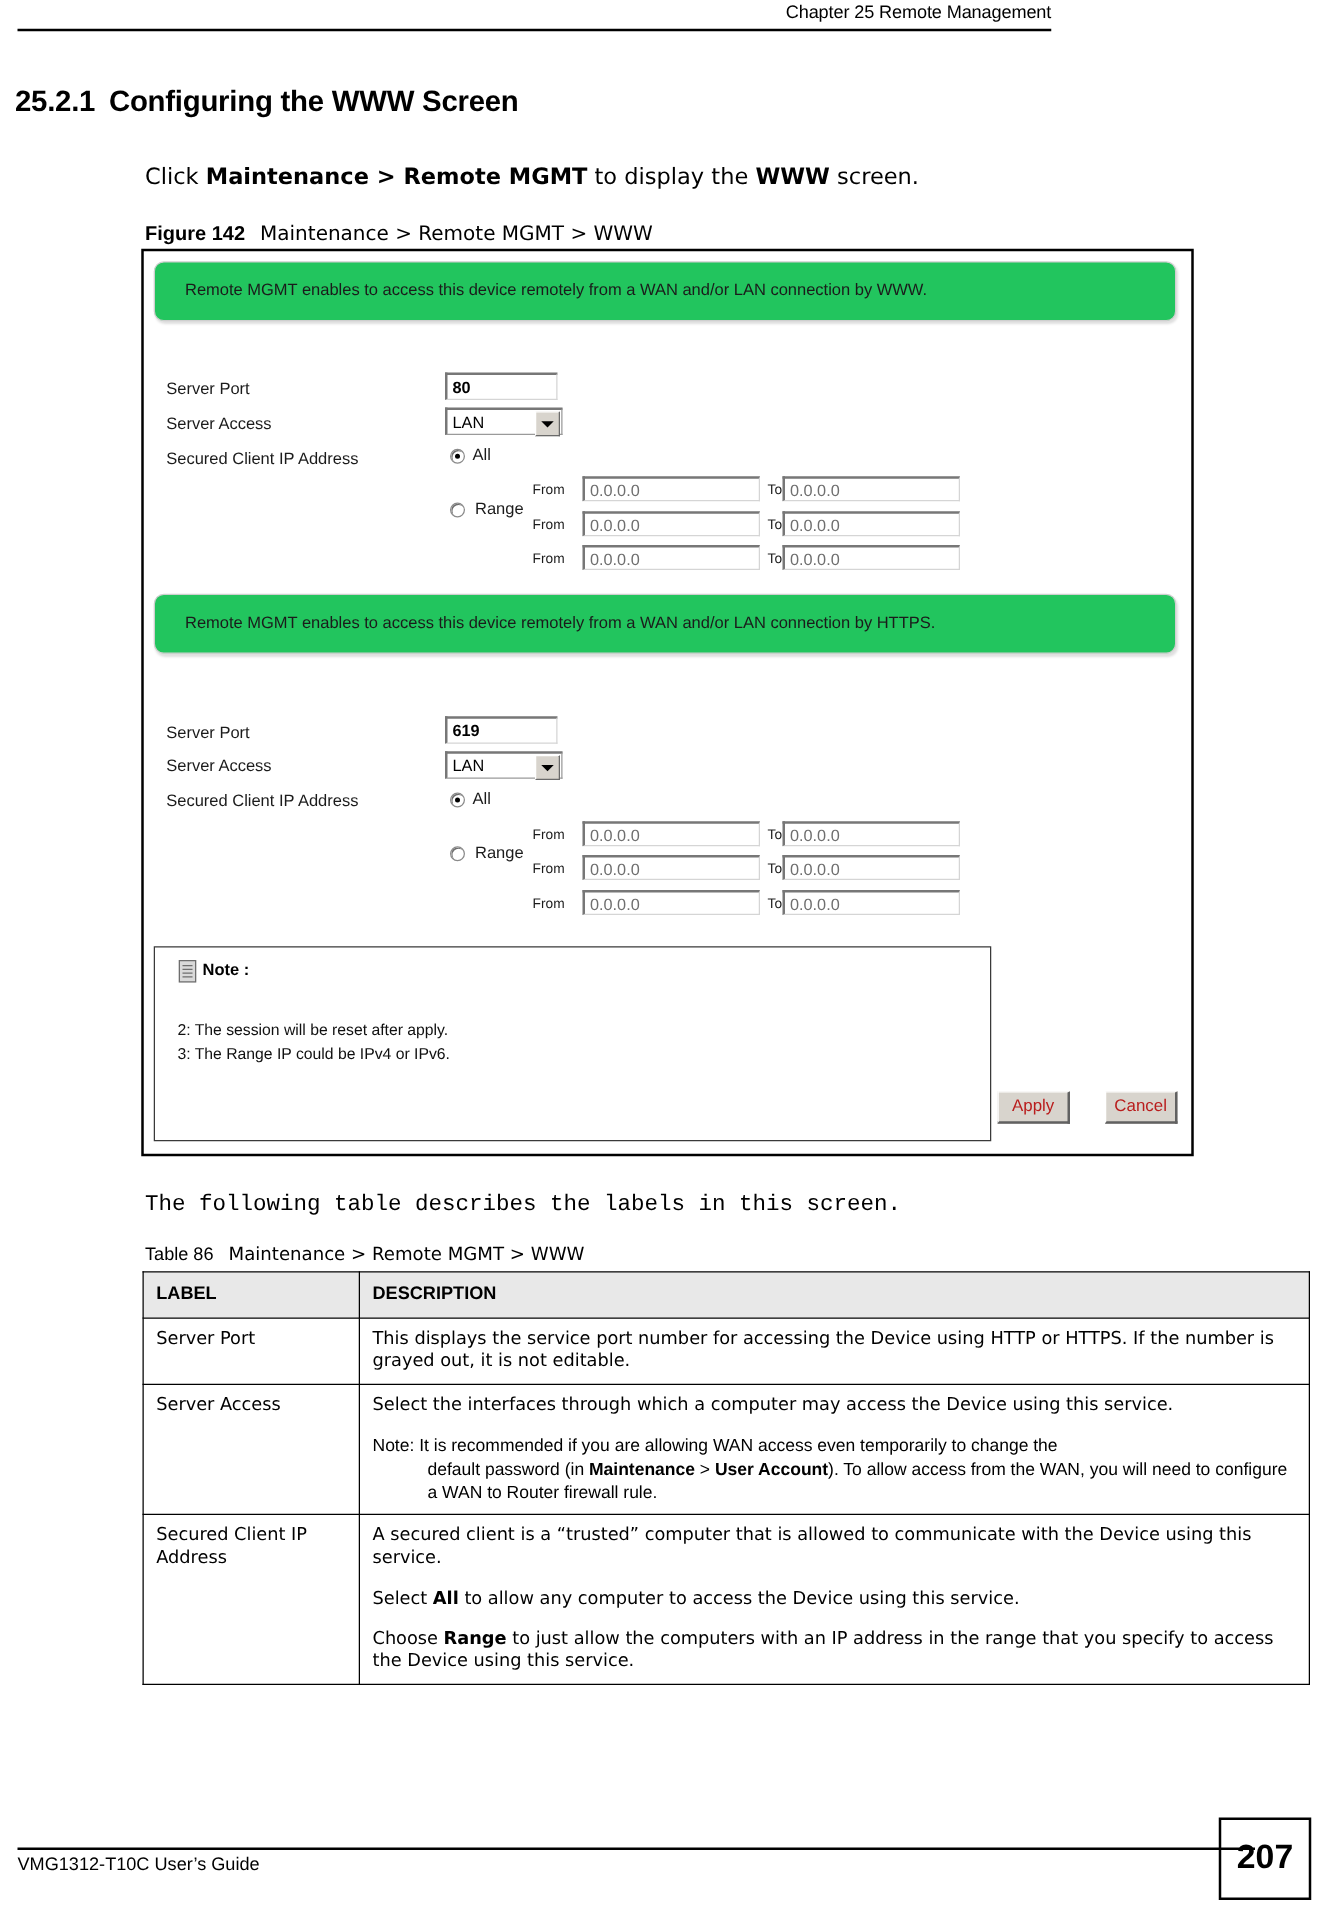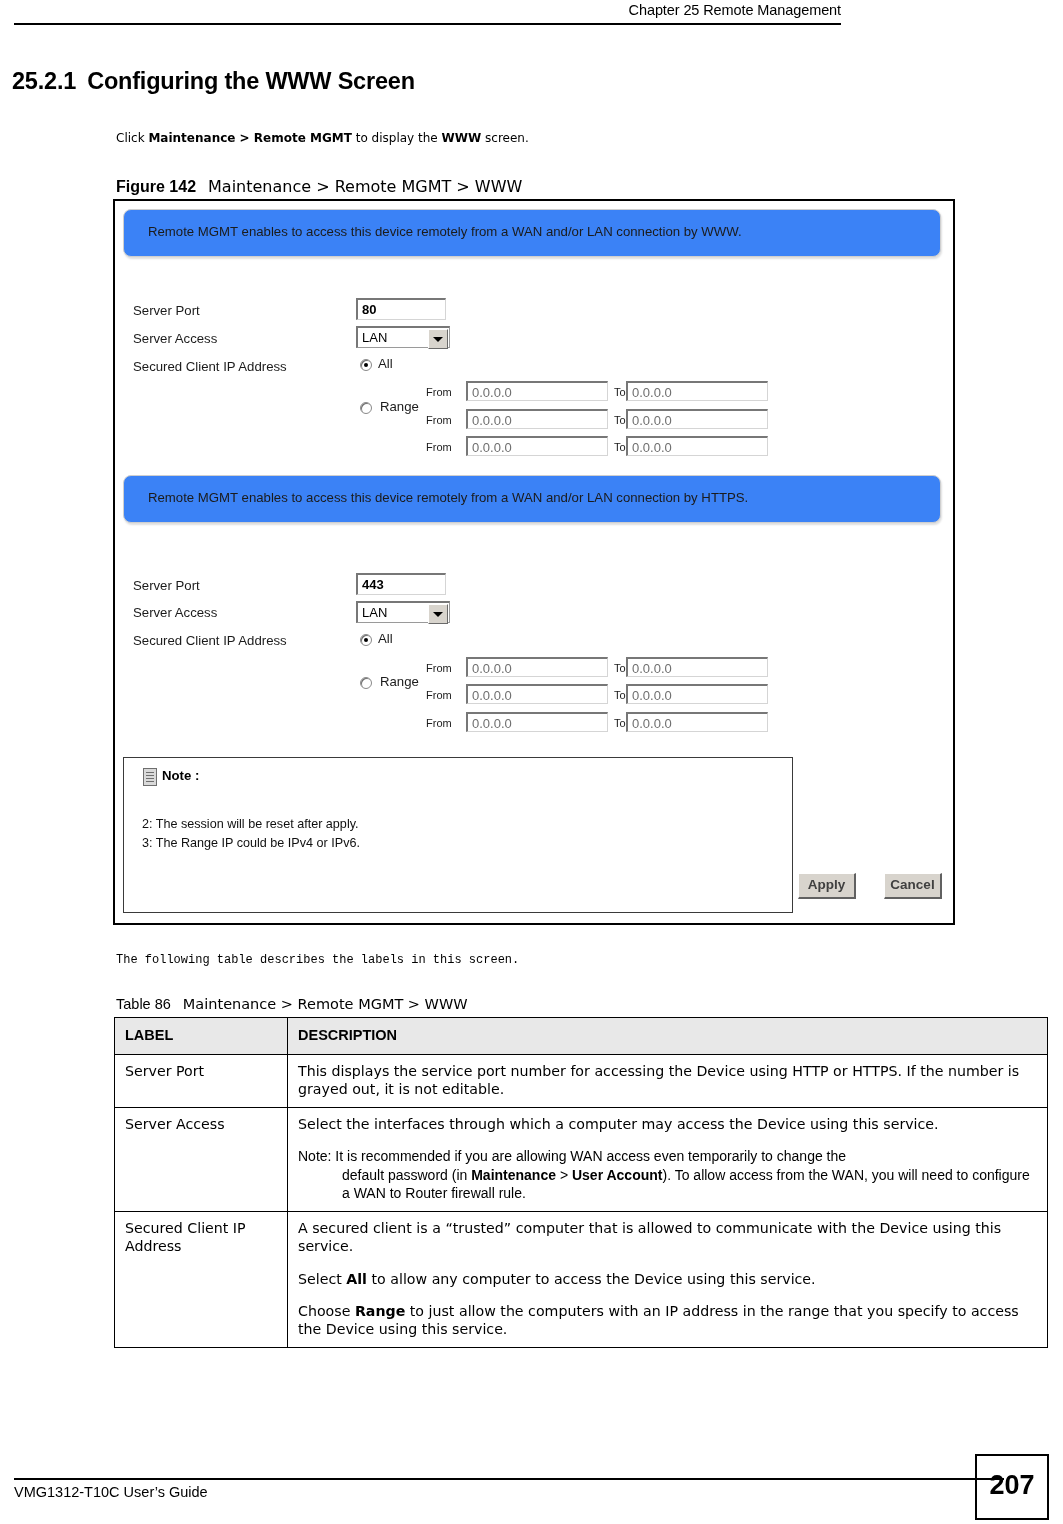--- a/index.html
+++ b/index.html
@@ -52,21 +52,21 @@
     font-family: "Liberation Sans", sans-serif;
     letter-spacing: -0.2px;
     white-space: nowrap;
   }
   .section-heading .num { margin-right: 11px; }
 
   
   .body-text {
     position: absolute;
     left: 116px;
-    font-size: 12px;
+    font-size: 18px;
     font-family: "DejaVu Sans", sans-serif;
     line-height: 1.35;
   }
   .body-text b { font-weight: bold; }
   #click-line { top: 130px; }
   #following-line { top: 952px; font-family: Liberation Mono, monospace; }
 
   .figure-caption {
     position: absolute;
     left: 116px;
@@ -89,21 +89,21 @@
     background: #ffffff;
     box-sizing: border-box;
     overflow: hidden;
   }
 
   .banner {
     position: absolute;
     left: 8px;
     width: 818px;
     height: 48px;
-    background: #3b82f6;
+    background: #22c55e;
     border: 1px solid #cfcfcf;
     border-radius: 8px;
     box-sizing: border-box;
     box-shadow: 1px 2px 2px rgba(0,0,0,0.13);
   }
   .banner .banner-text {
     position: absolute;
     left: 24px;
     top: 14px;
     font-size: 13.2px;
@@ -256,22 +256,22 @@
   .btn {
     position: absolute;
     box-sizing: border-box;
     background: #d8d4cd;
     border-top: 1px solid #ffffff;
     border-left: 1px solid #ffffff;
     border-right: 2px solid #616161;
     border-bottom: 2px solid #616161;
     font-family: "Liberation Sans", sans-serif;
     font-size: 13.5px;
-    font-weight: bold;
-    color: #404040;
+    font-weight: normal;
+    color: #b91c1c;
     text-align: center;
     line-height: 22px;
     height: 26px;
     width: 58px;
   }
 
   
   .table-caption {
     position: absolute;
     left: 116px;
@@ -416,21 +416,21 @@
   <span class="fromto-label" style="left:311px; top:240px;">From</span>
   <div class="text-input ip-input" style="left:351px; top:235px;">0.0.0.0</div>
   <span class="fromto-label" style="left:499px; top:240px;">To</span>
   <div class="text-input ip-input" style="left:511px; top:235px;">0.0.0.0</div>
 
   <div class="banner" id="banner-https">
     <div class="banner-text">Remote MGMT enables to access this device remotely from a WAN and/or LAN connection by HTTPS.</div>
   </div>
 
   <div class="form-label" style="left:18px; top:377px;">Server Port</div>
-  <div class="text-input port-input" style="left:241px; top:372px;">443</div>
+  <div class="text-input port-input" style="left:241px; top:372px;">619</div>
 
   <div class="form-label" style="left:18px; top:404px;">Server Access</div>
   <div class="select-box" style="left:241px; top:400px;">
     <span class="sel-value">LAN</span>
     <span class="sel-arrow"></span>
   </div>
 
   <div class="form-label" style="left:18px; top:432px;">Secured Client IP Address</div>
   <span class="radio checked" style="left:245px; top:433px;"></span>
   <span class="radio-label" style="left:263px; top:430px;">All</span>

